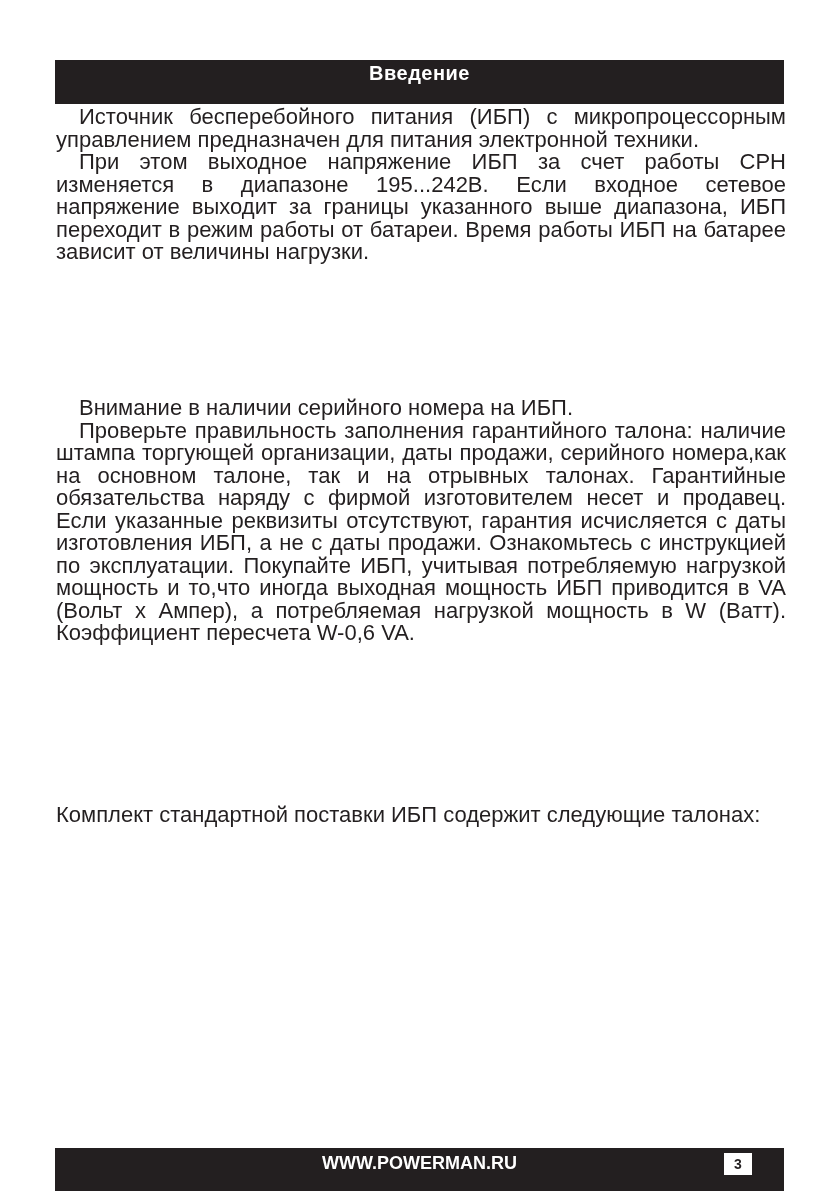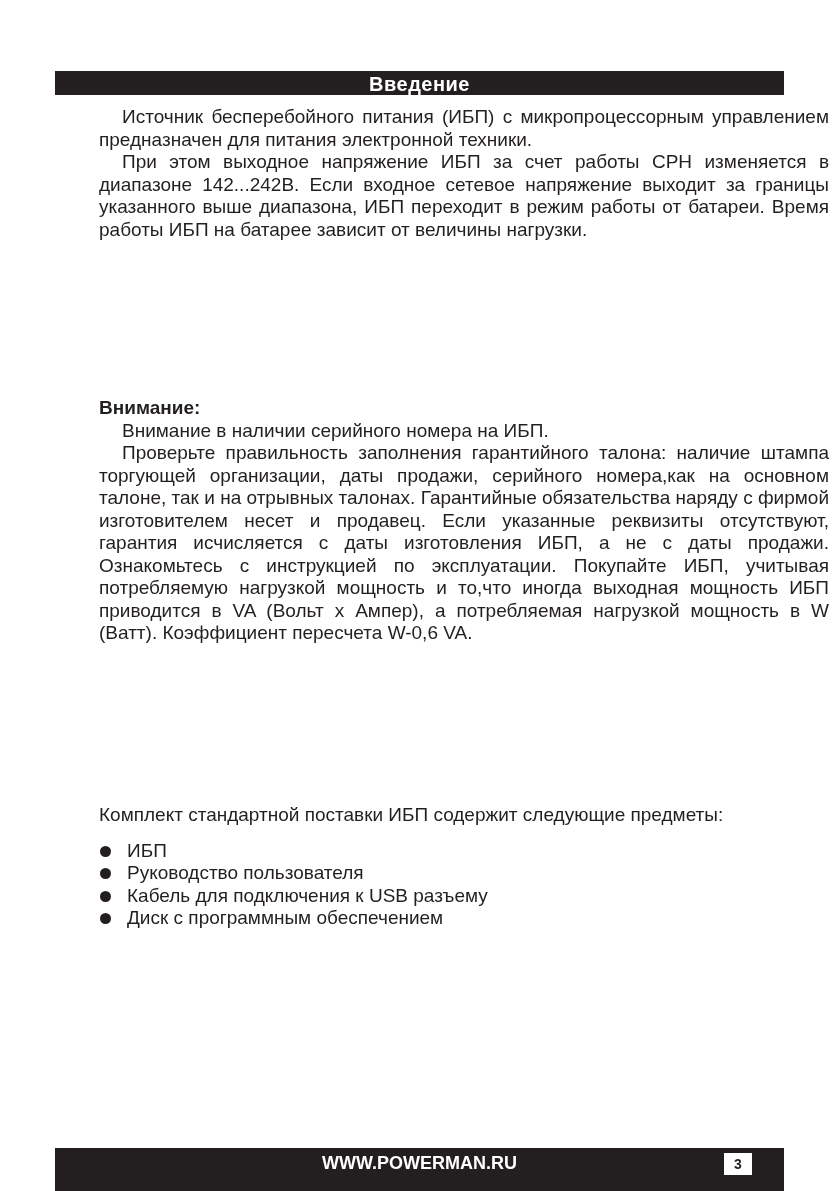--- a/index.html
+++ b/index.html
@@ -1,64 +1,57 @@
 <!DOCTYPE html>
 <html><head>
 <meta charset="utf-8">
 <style>
   html, body { margin: 0; padding: 0; background: #ffffff; }
   body { width: 839px; height: 1191px; position: relative; overflow: hidden;
          font-family: "Liberation Sans", sans-serif; color: #231f20; }
   .bar { position: absolute; left: 55px; width: 729px; background: #231f20; color: #ffffff; }
-  .header-bar { top: 71px; height: 24px; }
+  .header-bar { top: 60px; height: 44px; }
   .header-title { position: absolute; left: 0; right: 0; top: 0; text-align: center;
                   font-weight: bold; font-size: 20px; line-height: 26px; letter-spacing: 0.5px; }
   .footer-bar { top: 1148px; height: 46px; }
   .footer-url { position: absolute; left: 0; right: 0; top: 0; text-align: center;
                 font-weight: bold; font-size: 18px; line-height: 31px; }
   .page-num { position: absolute; left: 669px; top: 5px; width: 28px; height: 22px;
               background: #ffffff; color: #231f20; font-weight: bold; font-size: 14px;
               line-height: 22px; text-align: center; }
-  .text { position: absolute; left: 56px; width: 730px; font-size: 19px; line-height: 22.5px;
-          transform-origin: left top; margin-left: 43px; }
+  .text { position: absolute; left: 56px; width: 730px; font-size: 22px; line-height: 22.5px;
+          transform-origin: left top; }
   .text p { margin: 0; text-align: justify; text-align-last: left; }
   .text p.ind { text-indent: 23px; }
   .text .h { font-weight: bold; }
   .sec1 { top: 106px; }
   .sec2 { top: 397px; }
   .sec3 { top: 804px; }
   ul.items { list-style: none; margin: 0; padding: 0; margin-top: 13px; }
   ul.items li { position: relative; padding-left: 28px; height: 22.5px; }
   ul.items li .bullet { position: absolute; left: 1px; top: 6px; width: 11px; height: 11px;
                         border-radius: 50%; background: #231f20; }
 </style>
 </head>
 <body>
 
 <div class="bar header-bar">
   <div class="header-title">Введение</div>
 </div>
 
 <div class="text sec1">
   <p class="ind">Источник бесперебойного питания (ИБП) с микропроцессорным управлением предназначен для питания электронной техники.</p>
-  <p class="ind">При этом выходное напряжение ИБП за счет работы СРН изменяется в диапазоне 142...242В. Если входное сетевое напряжение выходит за границы указанного выше диапазона, ИБП переходит в режим работы от батареи. Время работы ИБП на батарее зависит от величины нагрузки.</p>
+  <p class="ind">При этом выходное напряжение ИБП за счет работы СРН изменяется в диапазоне 195...242В. Если входное сетевое напряжение выходит за границы указанного выше диапазона, ИБП переходит в режим работы от батареи. Время работы ИБП на батарее зависит от величины нагрузки.</p>
 </div>
 
 <div class="text sec2">
-  <p class="h">Внимание:</p>
   <p class="ind">Внимание в наличии серийного номера на ИБП.</p>
   <p class="ind">Проверьте правильность заполнения гарантийного талона: наличие штампа торгующей организации, даты продажи, серийного номера,как на основном талоне, так и на отрывных талонах. Гарантийные обязательства наряду с фирмой изготовителем несет и продавец. Если указанные реквизиты отсутствуют, гарантия исчисляется с даты изготовления ИБП, а не с даты продажи. Ознакомьтесь с инструкцией по эксплуатации. Покупайте ИБП, учитывая потребляемую нагрузкой мощность и то,что иногда выходная мощность ИБП приводится в VA (Вольт х Ампер), а потребляемая нагрузкой мощность в W (Ватт). Коэффициент пересчета W-0,6 VA.</p>
 </div>
 
 <div class="text sec3">
-  <p>Комплект стандартной поставки ИБП содержит следующие предметы:</p>
-  <ul class="items">
-    <li><span class="bullet"></span><span>ИБП</span></li>
-    <li><span class="bullet"></span><span>Руководство пользователя</span></li>
-    <li><span class="bullet"></span><span>Кабель для подключения к USB разъему</span></li>
-    <li><span class="bullet"></span><span>Диск с программным обеспечением</span></li>
-  </ul>
+  <p>Комплект стандартной поставки ИБП содержит следующие талонах:</p>
 </div>
 
 <div class="bar footer-bar">
   <div class="footer-url">WWW.POWERMAN.RU</div>
   <div class="page-num">3</div>
 </div>
 
 </body></html>

